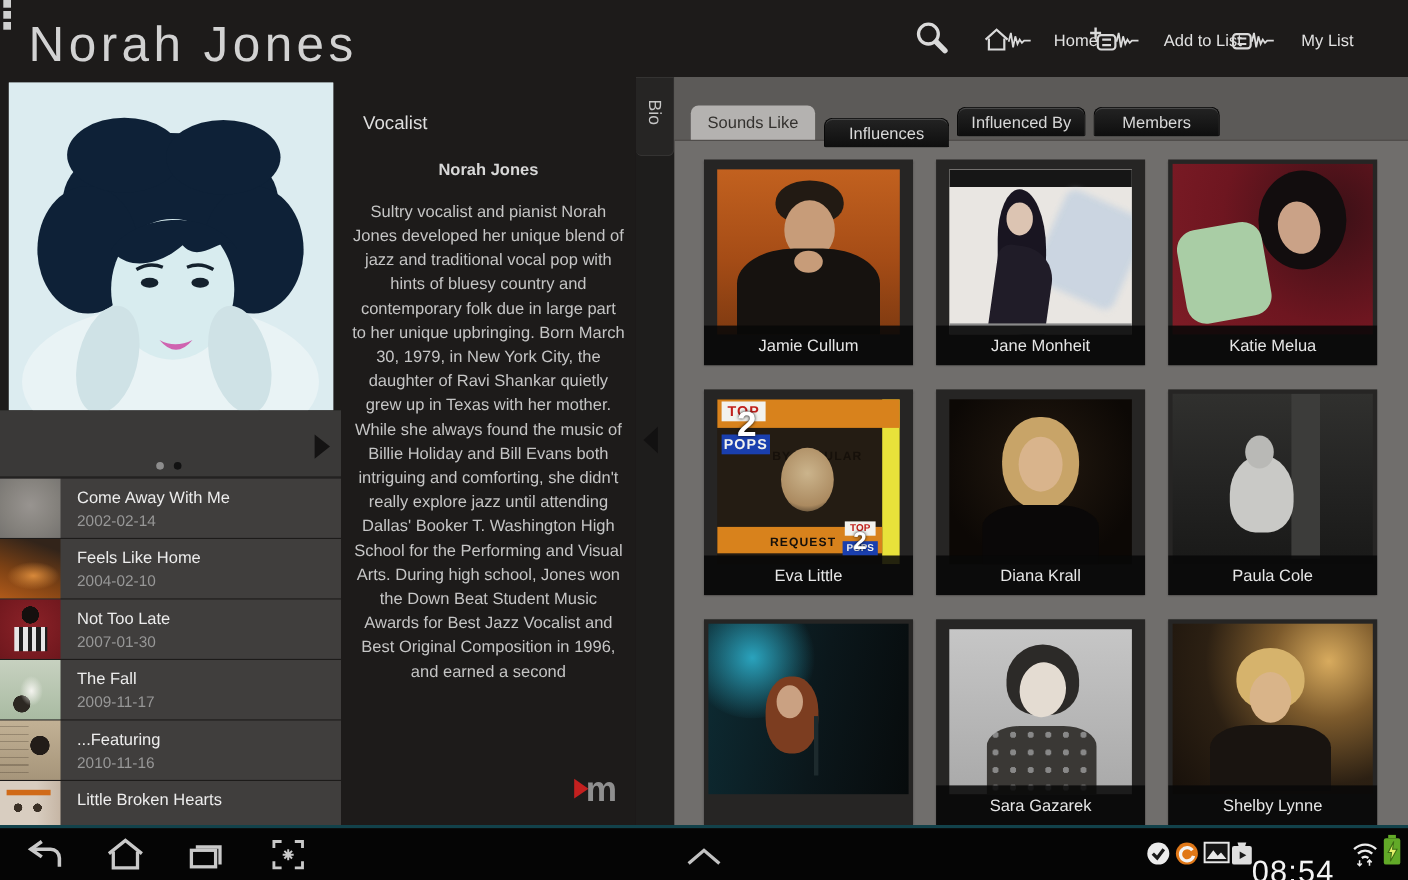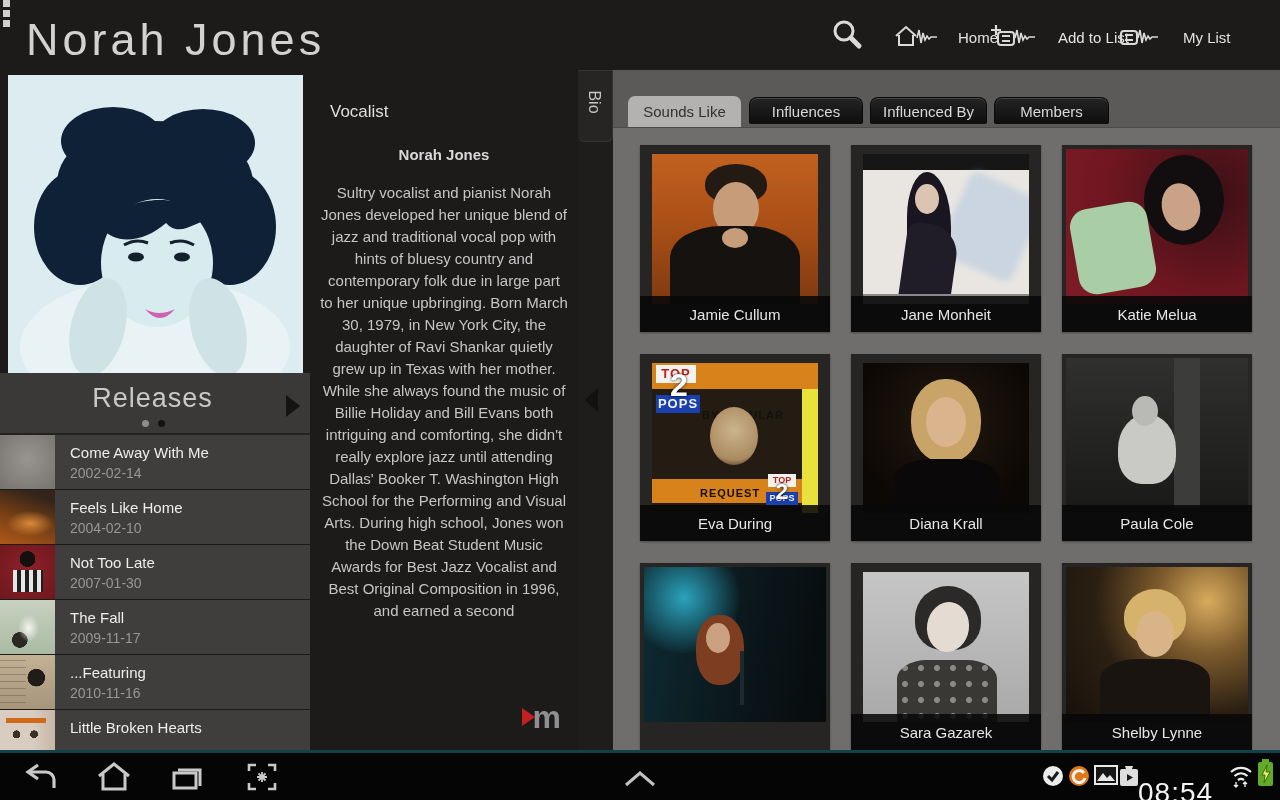--- a/index.html
+++ b/index.html
@@ -79,21 +79,21 @@
   
   #related{position:absolute;left:613px;top:70px;width:667px;height:680px;background:#706e6c;}
   #related-band{position:absolute;left:0;top:0;width:667px;height:57px;background:#5c5a58;
     border-bottom:1px solid #4c4a48;}
   .tab{position:absolute;top:26px;height:31px;border-radius:7px 7px 0 0;font-size:15px;
     display:flex;align-items:center;justify-content:center;cursor:default;}
   .tab-inactive{top:27px;height:26px;background:linear-gradient(180deg,#232323 0%,#0e0e0e 100%);
     color:#d8d8d8;border:1px solid #090909;border-bottom:none;border-radius:8px 8px 2px 2px;
     box-shadow:inset 0 1px 0 #474747;}
   #tab0{left:15px;width:113px;background:#b4b2b0;color:#33312e;}
-  #tab1{left:136px;width:112px;}
+  #tab1{left:136px;width:112px;margin-top:10px;}
   #tab2{left:257px;width:115px;}
   #tab3{left:381px;width:113px;}
   #grid{position:absolute;left:27px;top:75px;display:grid;
     grid-template-columns:190px 190px 190px;grid-auto-rows:187px;column-gap:21px;row-gap:22px;}
   .card{position:relative;width:190px;height:187px;background:#262524;overflow:hidden;
     box-shadow:0 1px 2px rgba(0,0,0,.35);}
   .art{position:absolute;left:12px;top:9px;width:166px;height:150px;overflow:hidden;}
   .art.full{left:4px;top:4px;width:182px;height:155px;}
   .namebar{position:absolute;left:0;bottom:0;width:190px;height:36px;background:rgba(8,8,8,.88);
     color:#e6e6e6;font-size:15px;display:flex;align-items:center;justify-content:center;}
@@ -257,21 +257,20 @@
     <path d="M116,170 q12,-7 24,-2" stroke="#14212d" stroke-width="3" fill="none"></path>
     <path d="M162,168 q12,-5 24,2" stroke="#14212d" stroke-width="3" fill="none"></path>
     <path d="M137,234 Q151,242 167,234 Q152,252 137,234 Z" fill="#cf63b0"></path>
     <ellipse cx="90" cy="252" rx="27" ry="50" fill="#cfe2e6" transform="rotate(14 90 252)"></ellipse>
     <ellipse cx="210" cy="252" rx="27" ry="50" fill="#cfe2e6" transform="rotate(-14 210 252)"></ellipse>
     <text x="247" y="345" font-size="30" fill="rgba(210,120,185,0.55)" text-anchor="middle">ЯR</text>
   </svg>
 </div>
 
 <div id="rel-header">
-  <div id="rel-title">Releases</div>
   <div id="rel-arrow"></div>
   <div class="dot" id="dot1"></div>
   <div class="dot" id="dot2"></div>
 </div>
 
 <div id="rel-list">
   <div class="rel-row">
     <div class="rel-thumb th1"></div>
     <div class="rel-title">Come Away With Me</div>
     <div class="rel-date">2002-02-14</div>
@@ -368,21 +367,21 @@
         <div class="sh face"></div>
         <div class="sh bandbot"></div>
         <div class="sh txt req">REQUEST</div>
         <div class="sh ltop">TOP</div>
         <div class="sh l2">2</div>
         <div class="sh lpops">POPS</div>
         <div class="sh m-top">TOP</div>
         <div class="sh m-2">2</div>
         <div class="sh m-pops">POPS</div>
       </div>
-      <div class="namebar">Eva During</div>
+      <div class="namebar">Eva Little</div>
     </div>
 
     <div class="card">
       <div class="art a-diana">
         <div class="sh hair"></div>
           <div class="sh face"></div>
         <div class="sh body"></div>
       </div>
       <div class="namebar">Diana Krall</div>
     </div>

